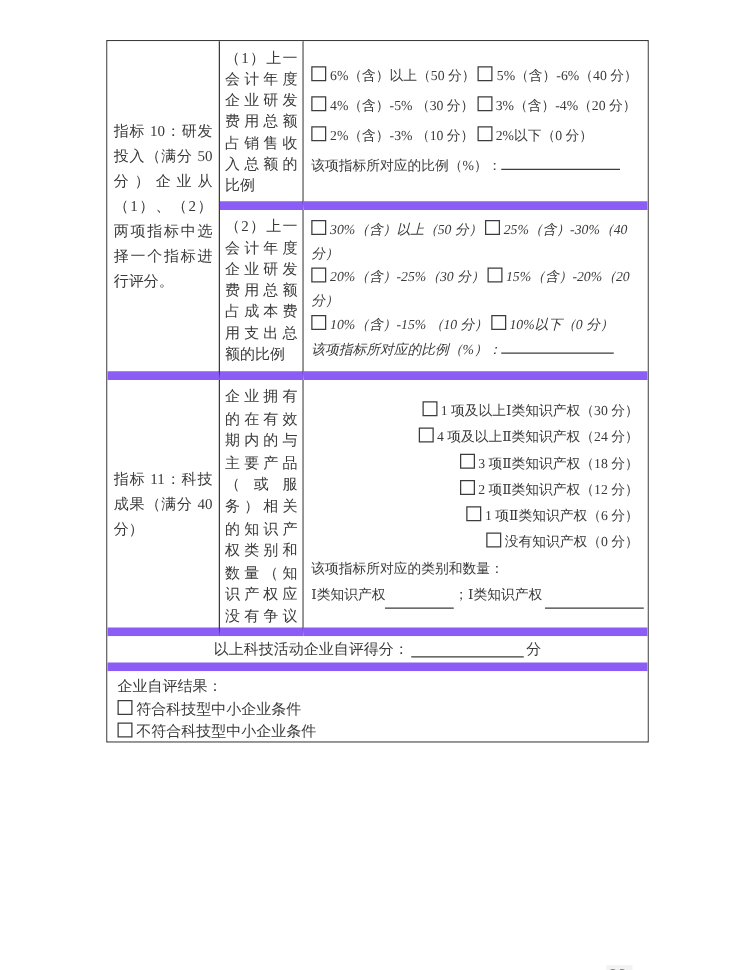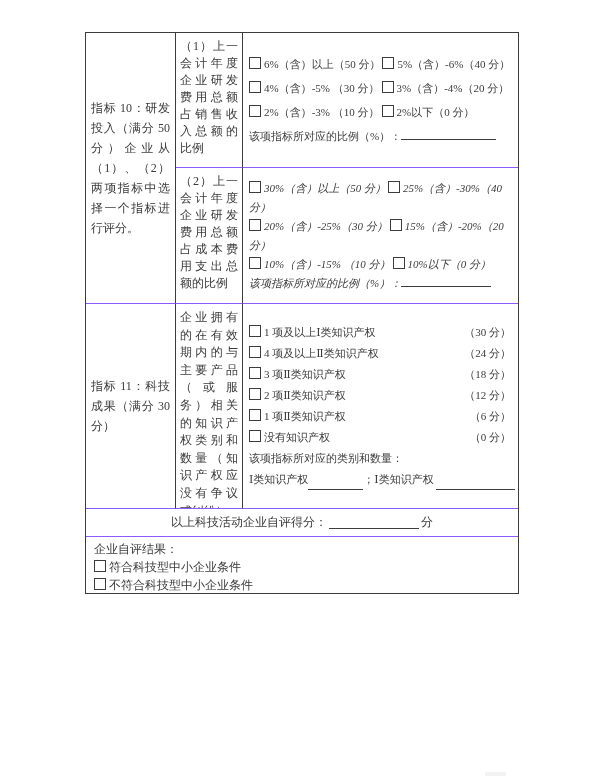--- a/index.html
+++ b/index.html
@@ -15,21 +15,21 @@
     position:absolute;left:85px;top:32px;
     display:grid;
     grid-template-columns:90px 67px 275px;
     grid-template-rows:135px 136px 205px 28px 56px;
     border:1px solid #3c3c3c;
     font-size:12px;
   }
   .cell{
     box-sizing:border-box;overflow:hidden;
     border-right:1px solid #3c3c3c;
-    border-bottom:1px solid #8b5cf6;
+    border-bottom:7px solid #8b5cf6;
     background:#fff;
   }
   .no-r{border-right:none;}
   .no-b{border-bottom:none;}
 
   
   .head-cell{
     display:flex;align-items:center;
     padding:4px 5px;line-height:20px;
     text-align:justify;
@@ -53,21 +53,21 @@
   .cb{
     display:inline-block;width:10px;height:10px;
     border:1px solid #3c3c3c;background:#fff;
     margin-right:3px;vertical-align:-1px;
   }
   .blank{
     display:inline-block;height:12px;
     border-bottom:1px solid #3c3c3c;
   }
   .w95{width:95px;} .w90{width:90px;} .w55{width:55px;}
-  .ip-line{display:flex;justify-content:space-between;padding-right:4px;gap:32px;}
+  .ip-line{display:flex;justify-content:flex-end;padding-right:4px;}
   .ip-score{white-space:nowrap;}
   .type-line{display:flex;align-items:flex-end;}
   .blank-grow{flex:1;margin-left:2px;}
 
   
   .total-cell{
     grid-column:1/4;
     display:flex;align-items:center;justify-content:center;
   }
   .total-cell .blank{margin:0 2px;}
@@ -122,21 +122,21 @@
       </div>
       <div class="opt-line">
         <span class="opt"><span class="cb"></span><span>10%（含）-15% （10 分）</span></span><span class="opt"><span class="cb"></span><span>10%以下（0 分）</span></span>
       </div>
       <div class="ratio-line">
         <span>该项指标所对应的比例（%）：</span><span class="blank w90"></span>
       </div>
     </div>
 
     <div class="cell head-cell" style="grid-column:1;grid-row:3;">
-      <div>指标 11：科技成果（满分 30 分）</div>
+      <div>指标 11：科技成果（满分 40 分）</div>
     </div>
 
     <div class="cell crit-cell crit-c" style="grid-column:2;grid-row:3;">企业拥有的在有效期内的与主要产品（或服务）相关的知识产权类别和数量（知识产权应没有争议或纠纷）</div>
 
     <div class="cell no-r opts-cell optsC" style="grid-column:3;grid-row:3;">
       <div class="opt-line ip-line">
         <span><span class="cb"></span><span>1 项及以上Ⅰ类知识产权</span></span>
           <span class="ip-score">（30 分）</span>
       </div>
       <div class="opt-line ip-line">

